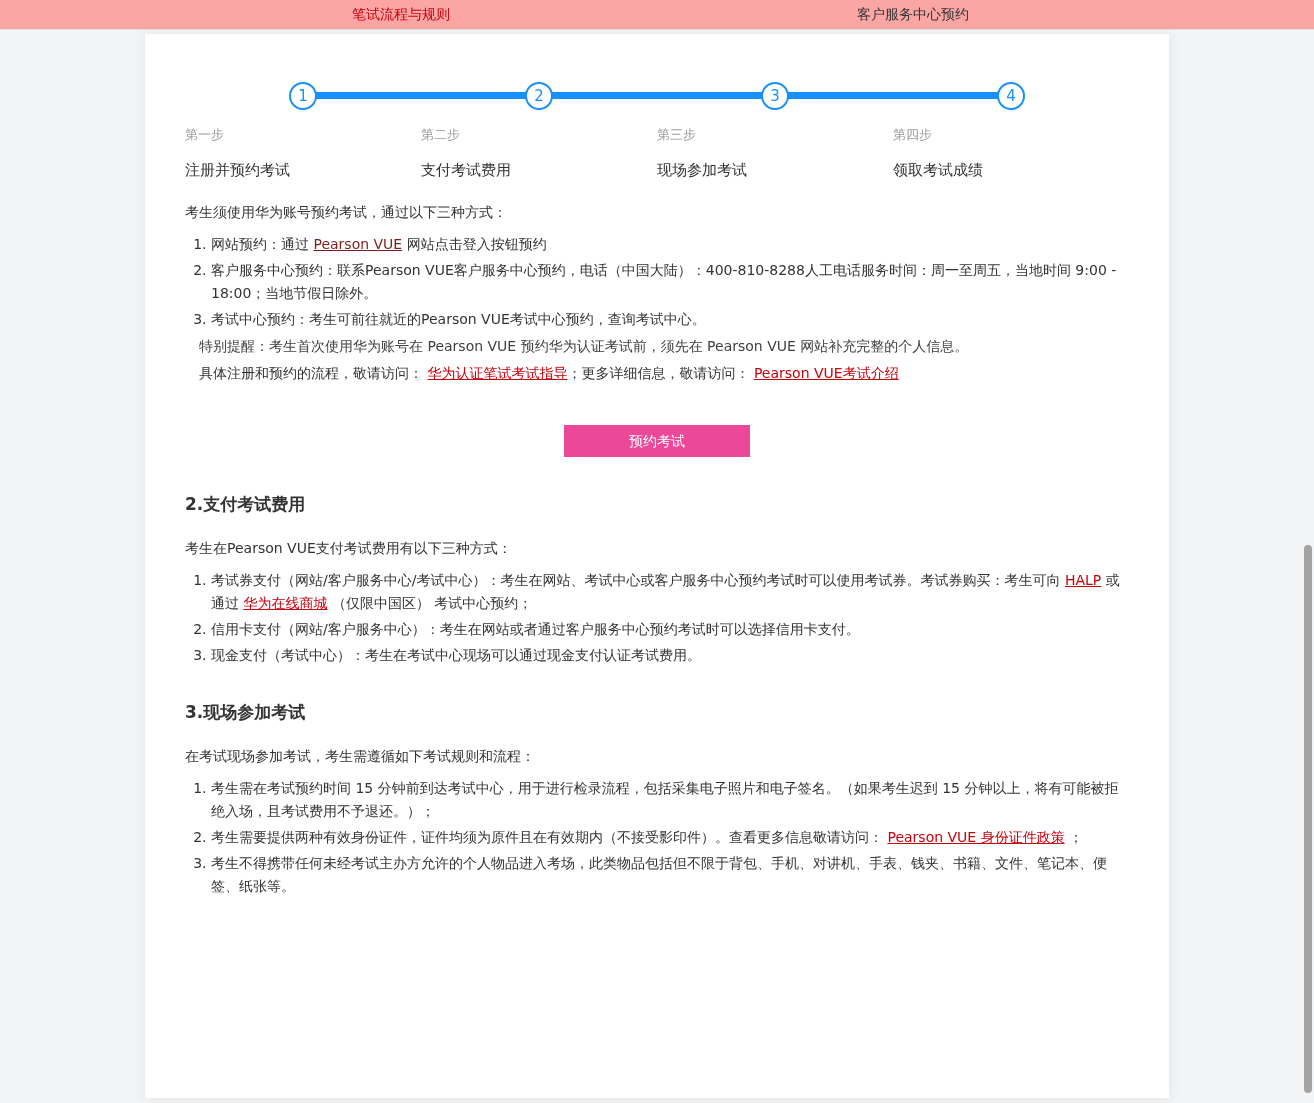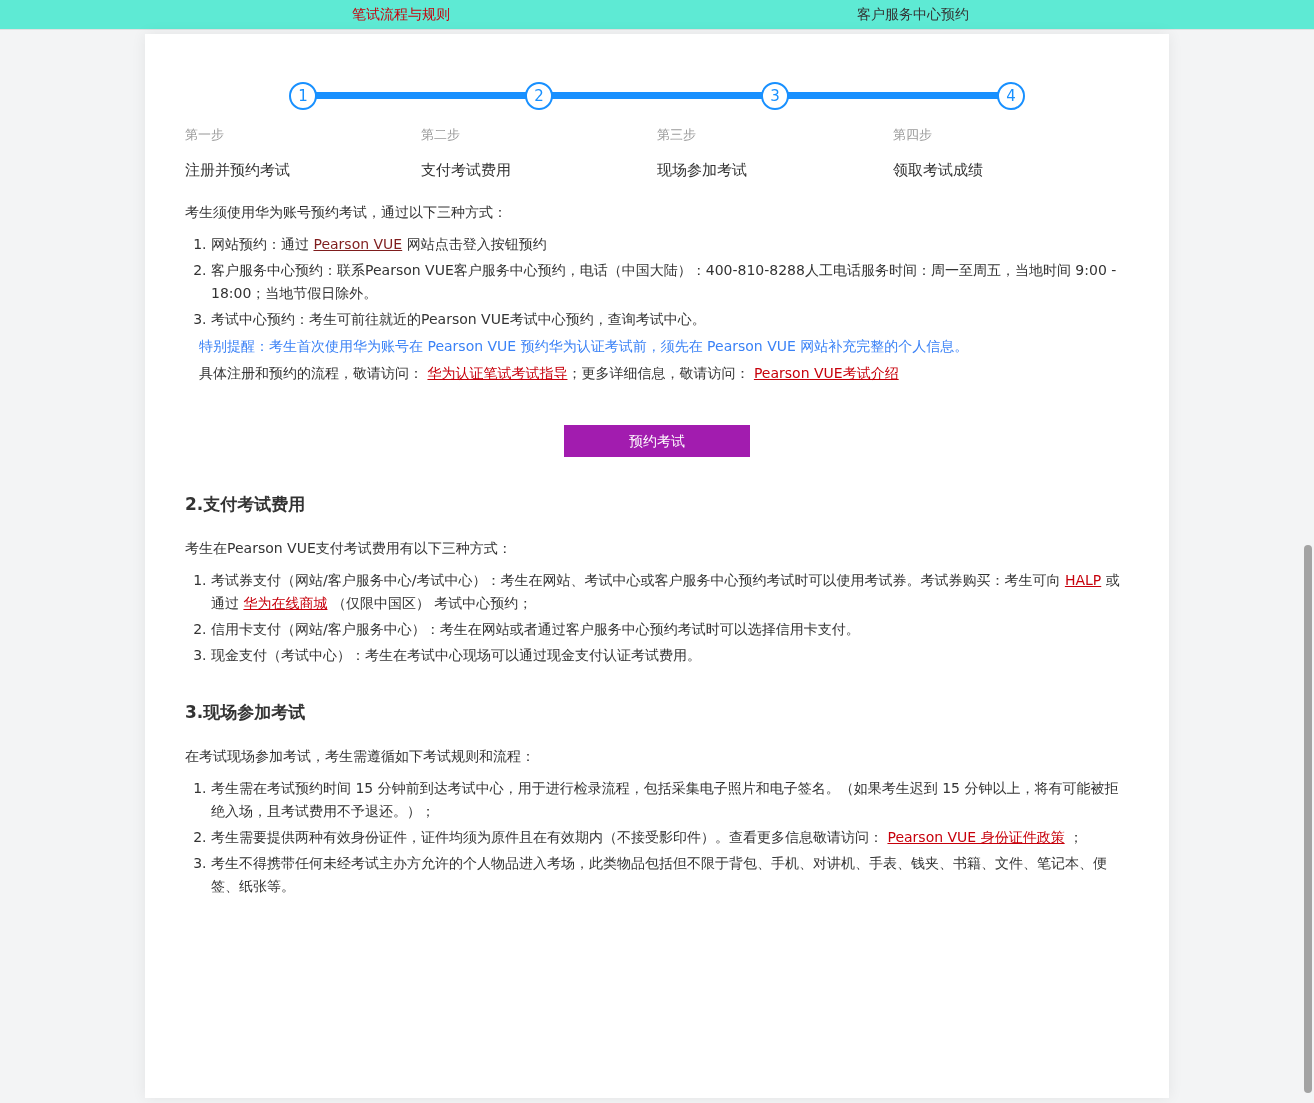--- a/index.html
+++ b/index.html
@@ -7,21 +7,21 @@
     padding: 0;
     background: #f3f4f5;
     font-family: "DejaVu Sans", "Liberation Sans", sans-serif;
     color: #333;
   }
   body { width: 1314px; min-height: 1103px; position: relative; }
 
   
   .topbar {
     height: 29px;
-    background: #5eead4;
+    background: #fca5a5;
     border-bottom: 1px solid #e2e2e2;
   }
   .topbar-inner {
     width: 1024px; margin: 0 auto;
     display: flex; height: 100%;
   }
   .tab {
     flex: 1; text-align: center;
     font-size: 14px; line-height: 29px;
     color: #333; cursor: pointer;
@@ -74,29 +74,29 @@
   .sec-4 .sec-h { margin-top: 32px; }
   .intro { font-size: 14px; line-height: 23px; margin: 21px 0 0; }
   ol.rules {
     margin: 9px 0 0;
     padding-left: 26px;
     font-size: 14px;
     line-height: 23px;
   }
   ol.rules li { margin: 3px 0; }
   .note { font-size: 14px; line-height: 23px; margin: 4px 0 0 14px; }
-  .red { color: #3b82f6; }
+  .red { color: #404040; }
   a.redlink { color: #c7000b; text-decoration: underline; cursor: pointer; }
   a.bluelink { color: #7f1d1d; text-decoration: underline; cursor: pointer; }
 
   .btn-row { text-align: center; }
   .btn-row-1 { margin-top: 40px; }
   .btn {
     display: inline-block;
-    background: #a21caf;
+    background: #ec4899;
     color: #fff;
     font-size: 14px;
     height: 32px; line-height: 32px;
     padding: 0 65px;
     border: none;
     cursor: pointer;
     font-family: inherit;
   }
 
   

